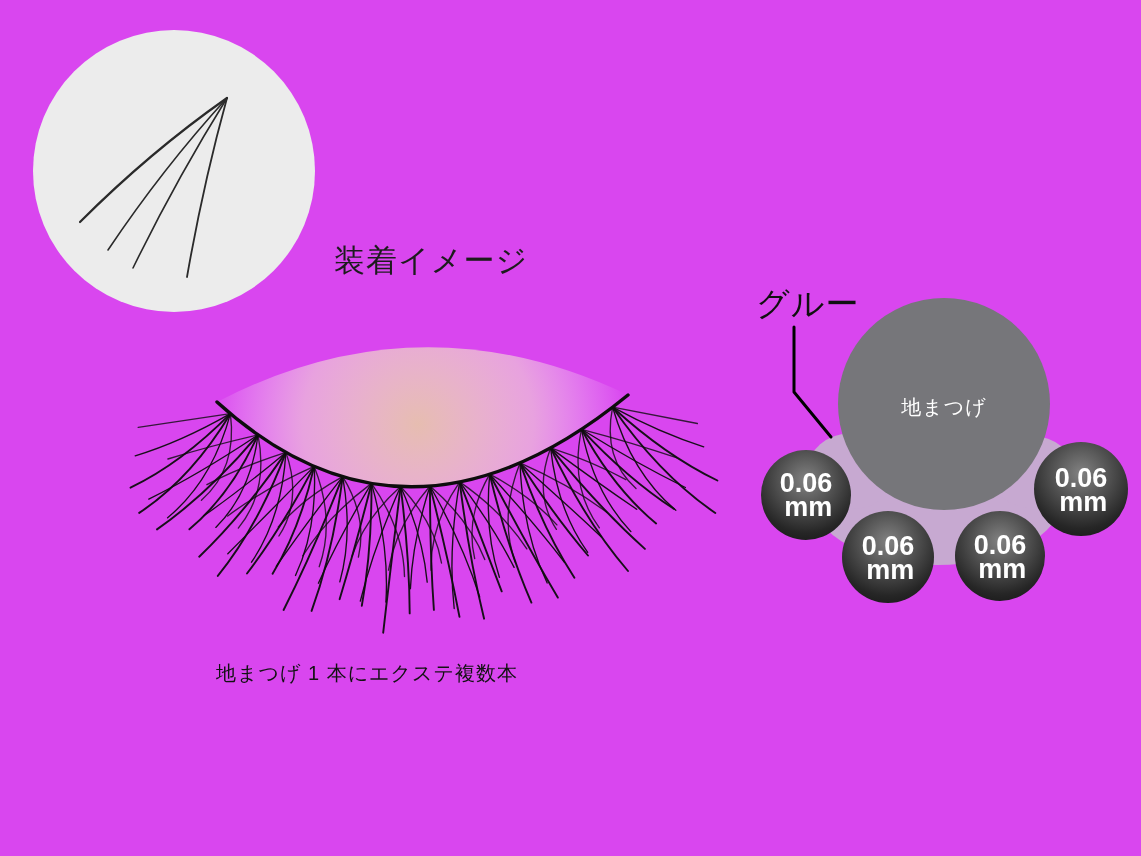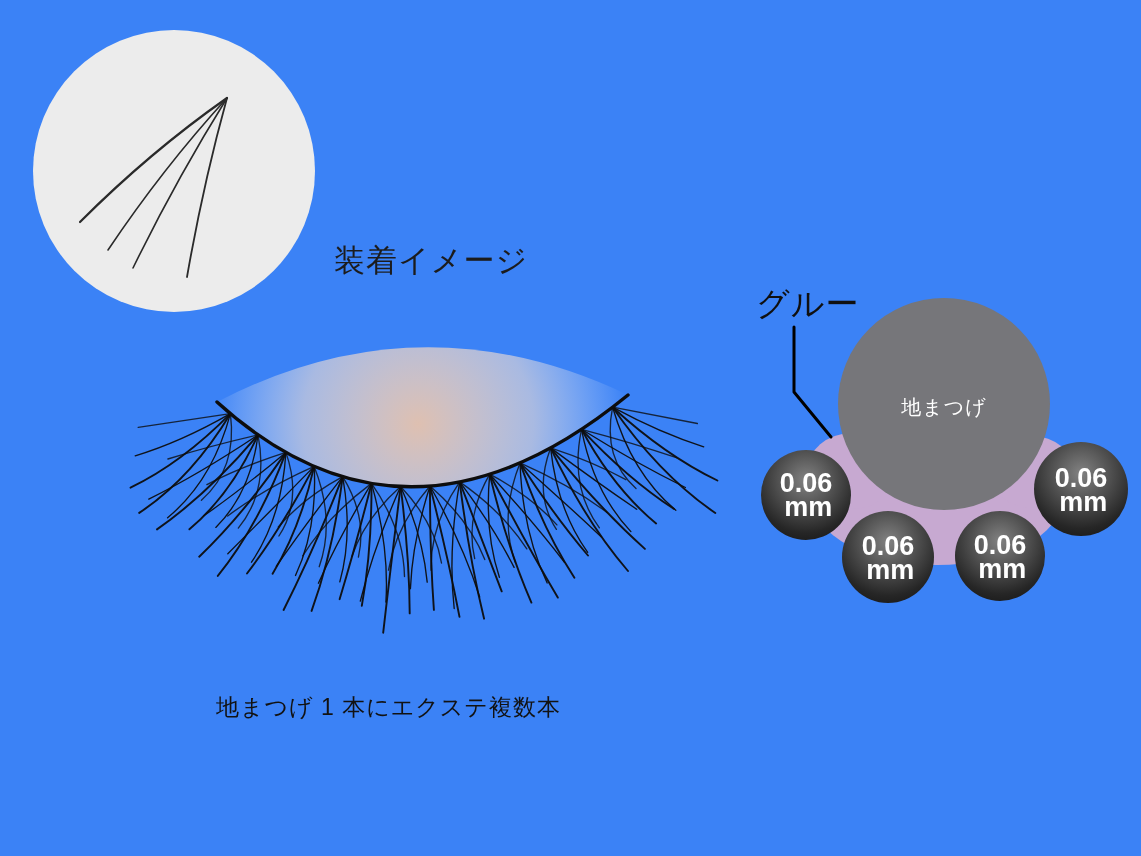--- a/index.html
+++ b/index.html
@@ -1,28 +1,28 @@
 <!DOCTYPE html>
 <html style="--glue: #c7a9d1; --natural_lash: #76767a; --ext_light: #828282; --ext_mid: #525252; --ext_dark: #1a1a1a; --fan_bg: #ececec; --skin: #e7c3ad; --ink: #0d0d0d;"><head>
 <meta charset="utf-8">
 <style>
   html,body{margin:0;padding:0;background:#fff;}
   .stage{
-    position:relative;width:1141px;height:856px;background:#3b82f6;overflow:hidden;
+    position:relative;width:1141px;height:856px;background:#d946ef;overflow:hidden;
     font-family:"Liberation Sans","DejaVu Sans",sans-serif;color:#161616;
   }
   .stage svg.art{position:absolute;left:0;top:0;}
   .txt{position:absolute;white-space:nowrap;}
   .title-label{left:334px;top:240px;font-size:31px;letter-spacing:1px;color:#1c1c1c;}
   .glue-label{left:756px;top:282px;font-size:33px;letter-spacing:1px;color:#101010;}
   .natural-lash-label{
     left:944px;top:407px;transform:translate(-50%,-50%);
     font-size:20px;color:#ffffff;letter-spacing:1px;
   }
-  .caption-label{left:216px;top:692px;font-size:23px;letter-spacing:1px;color:#121212;text-align:center;}
+  .caption-label{left:216px;top:660px;font-size:20px;letter-spacing:1px;color:#121212;text-align:center;}
   .ext-label{
     position:absolute;transform:translate(-50%,-50%);
     text-align:right;color:#ffffff;font-size:27px;line-height:24px;font-weight:700;
   }
   .ext-label span{display:block;}
   .ext-1{left:806px;top:495px;}
   .ext-2{left:888px;top:558px;}
   .ext-3{left:1000px;top:557px;}
   .ext-4{left:1081px;top:490px;}
 </style>

